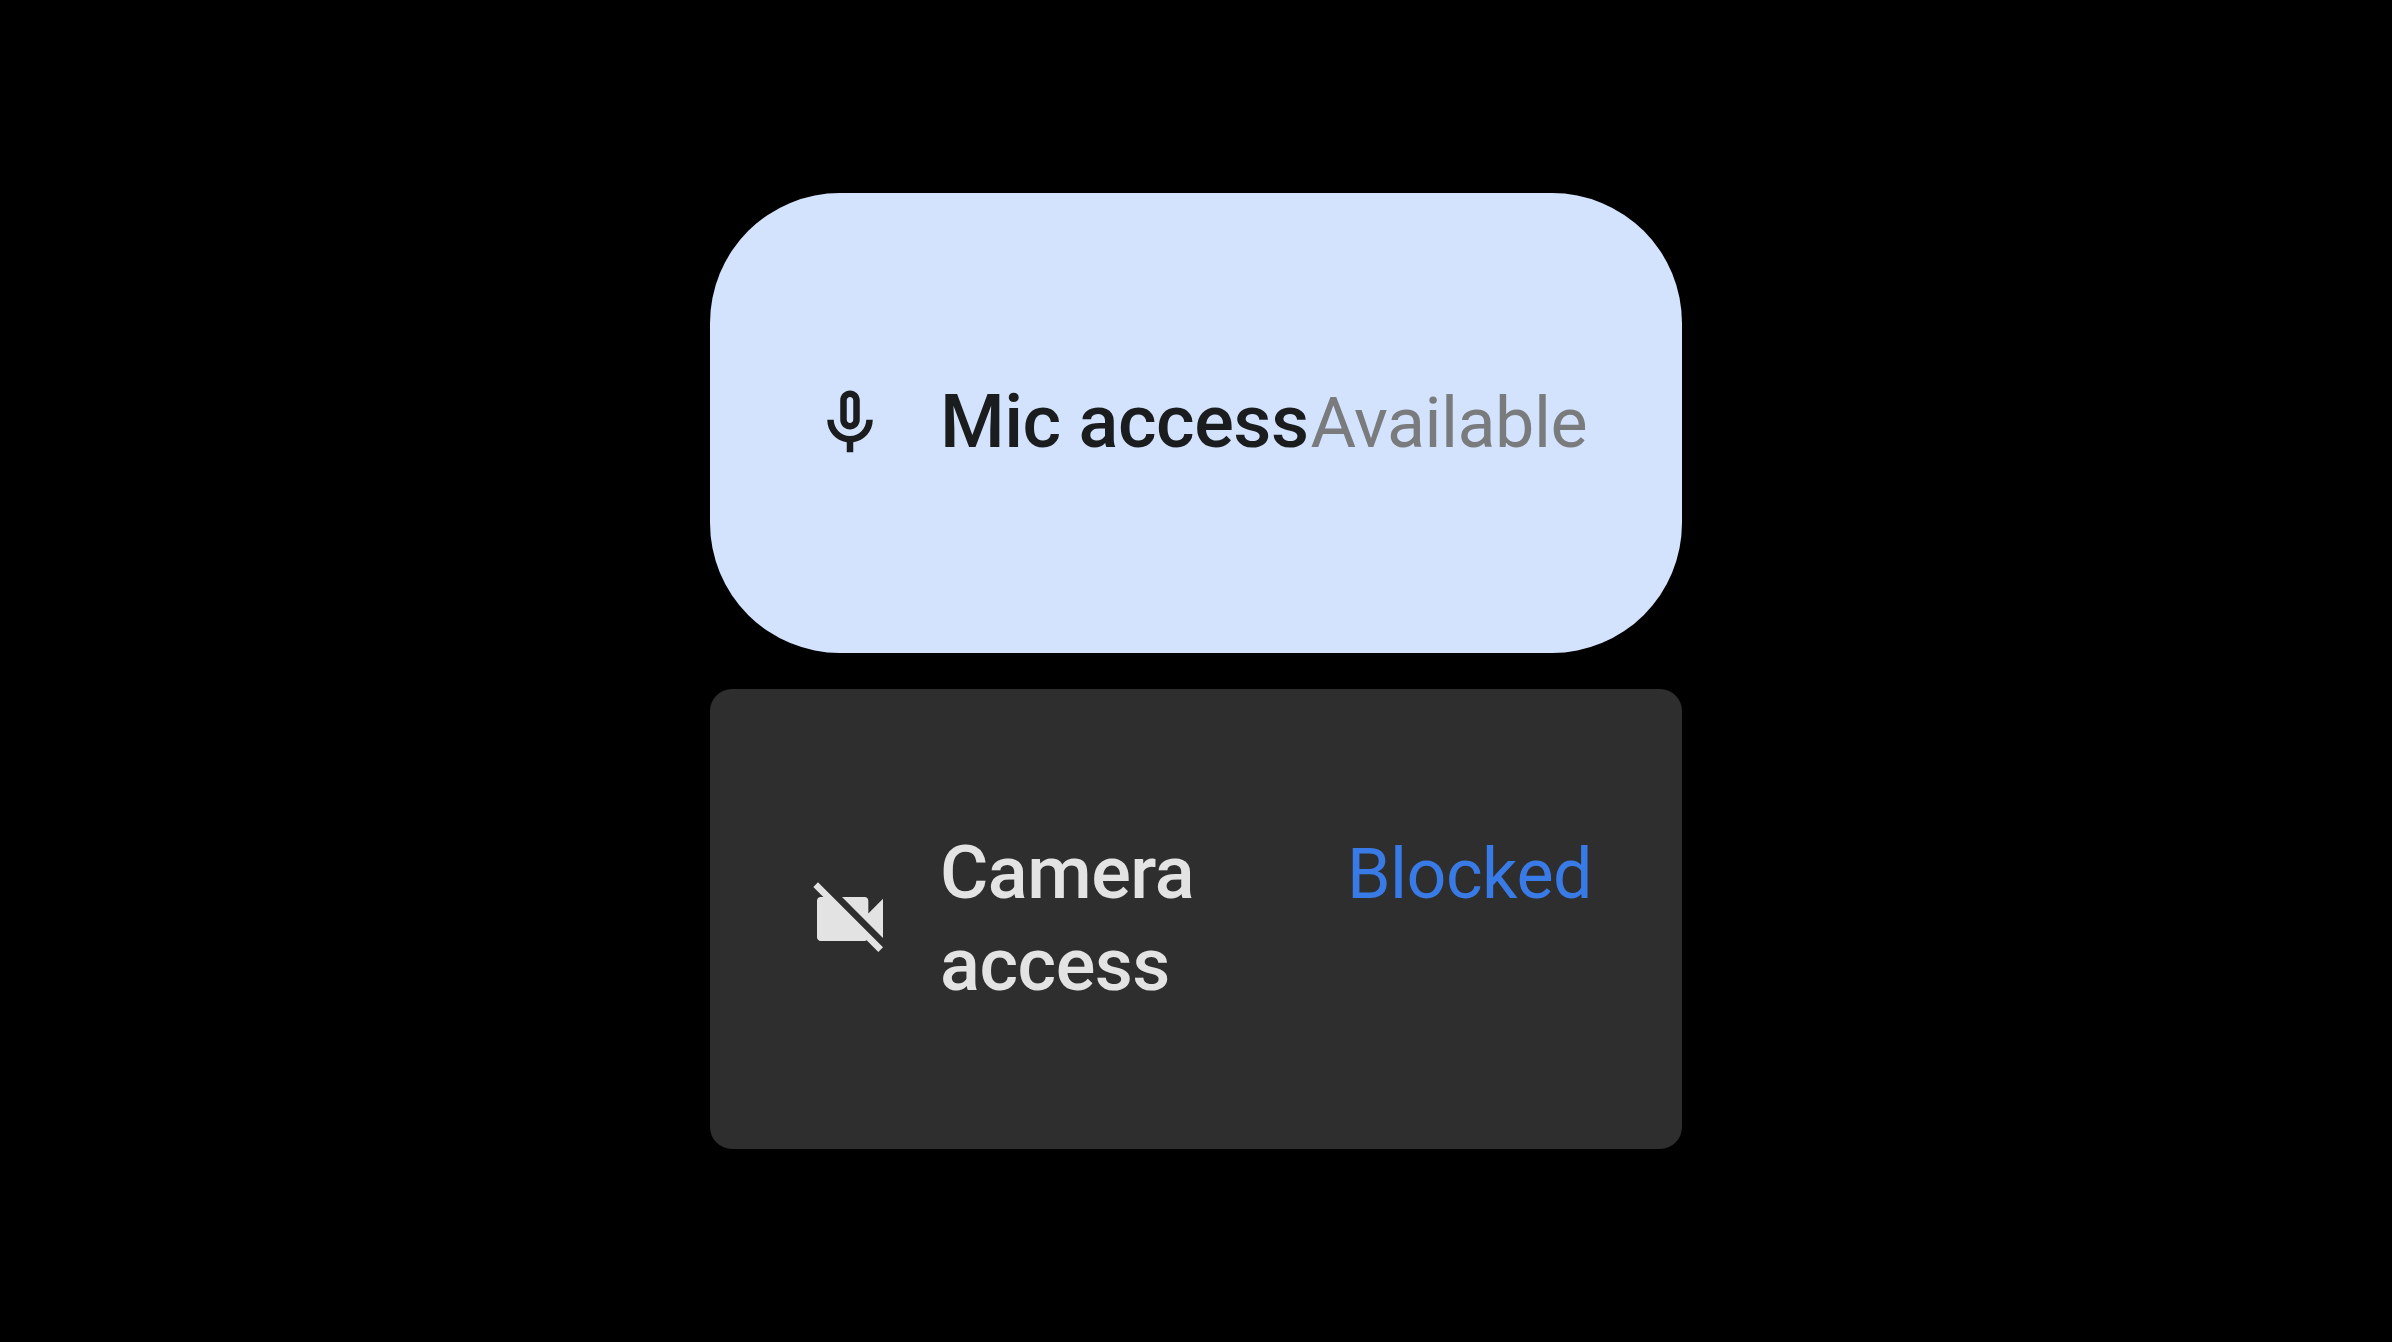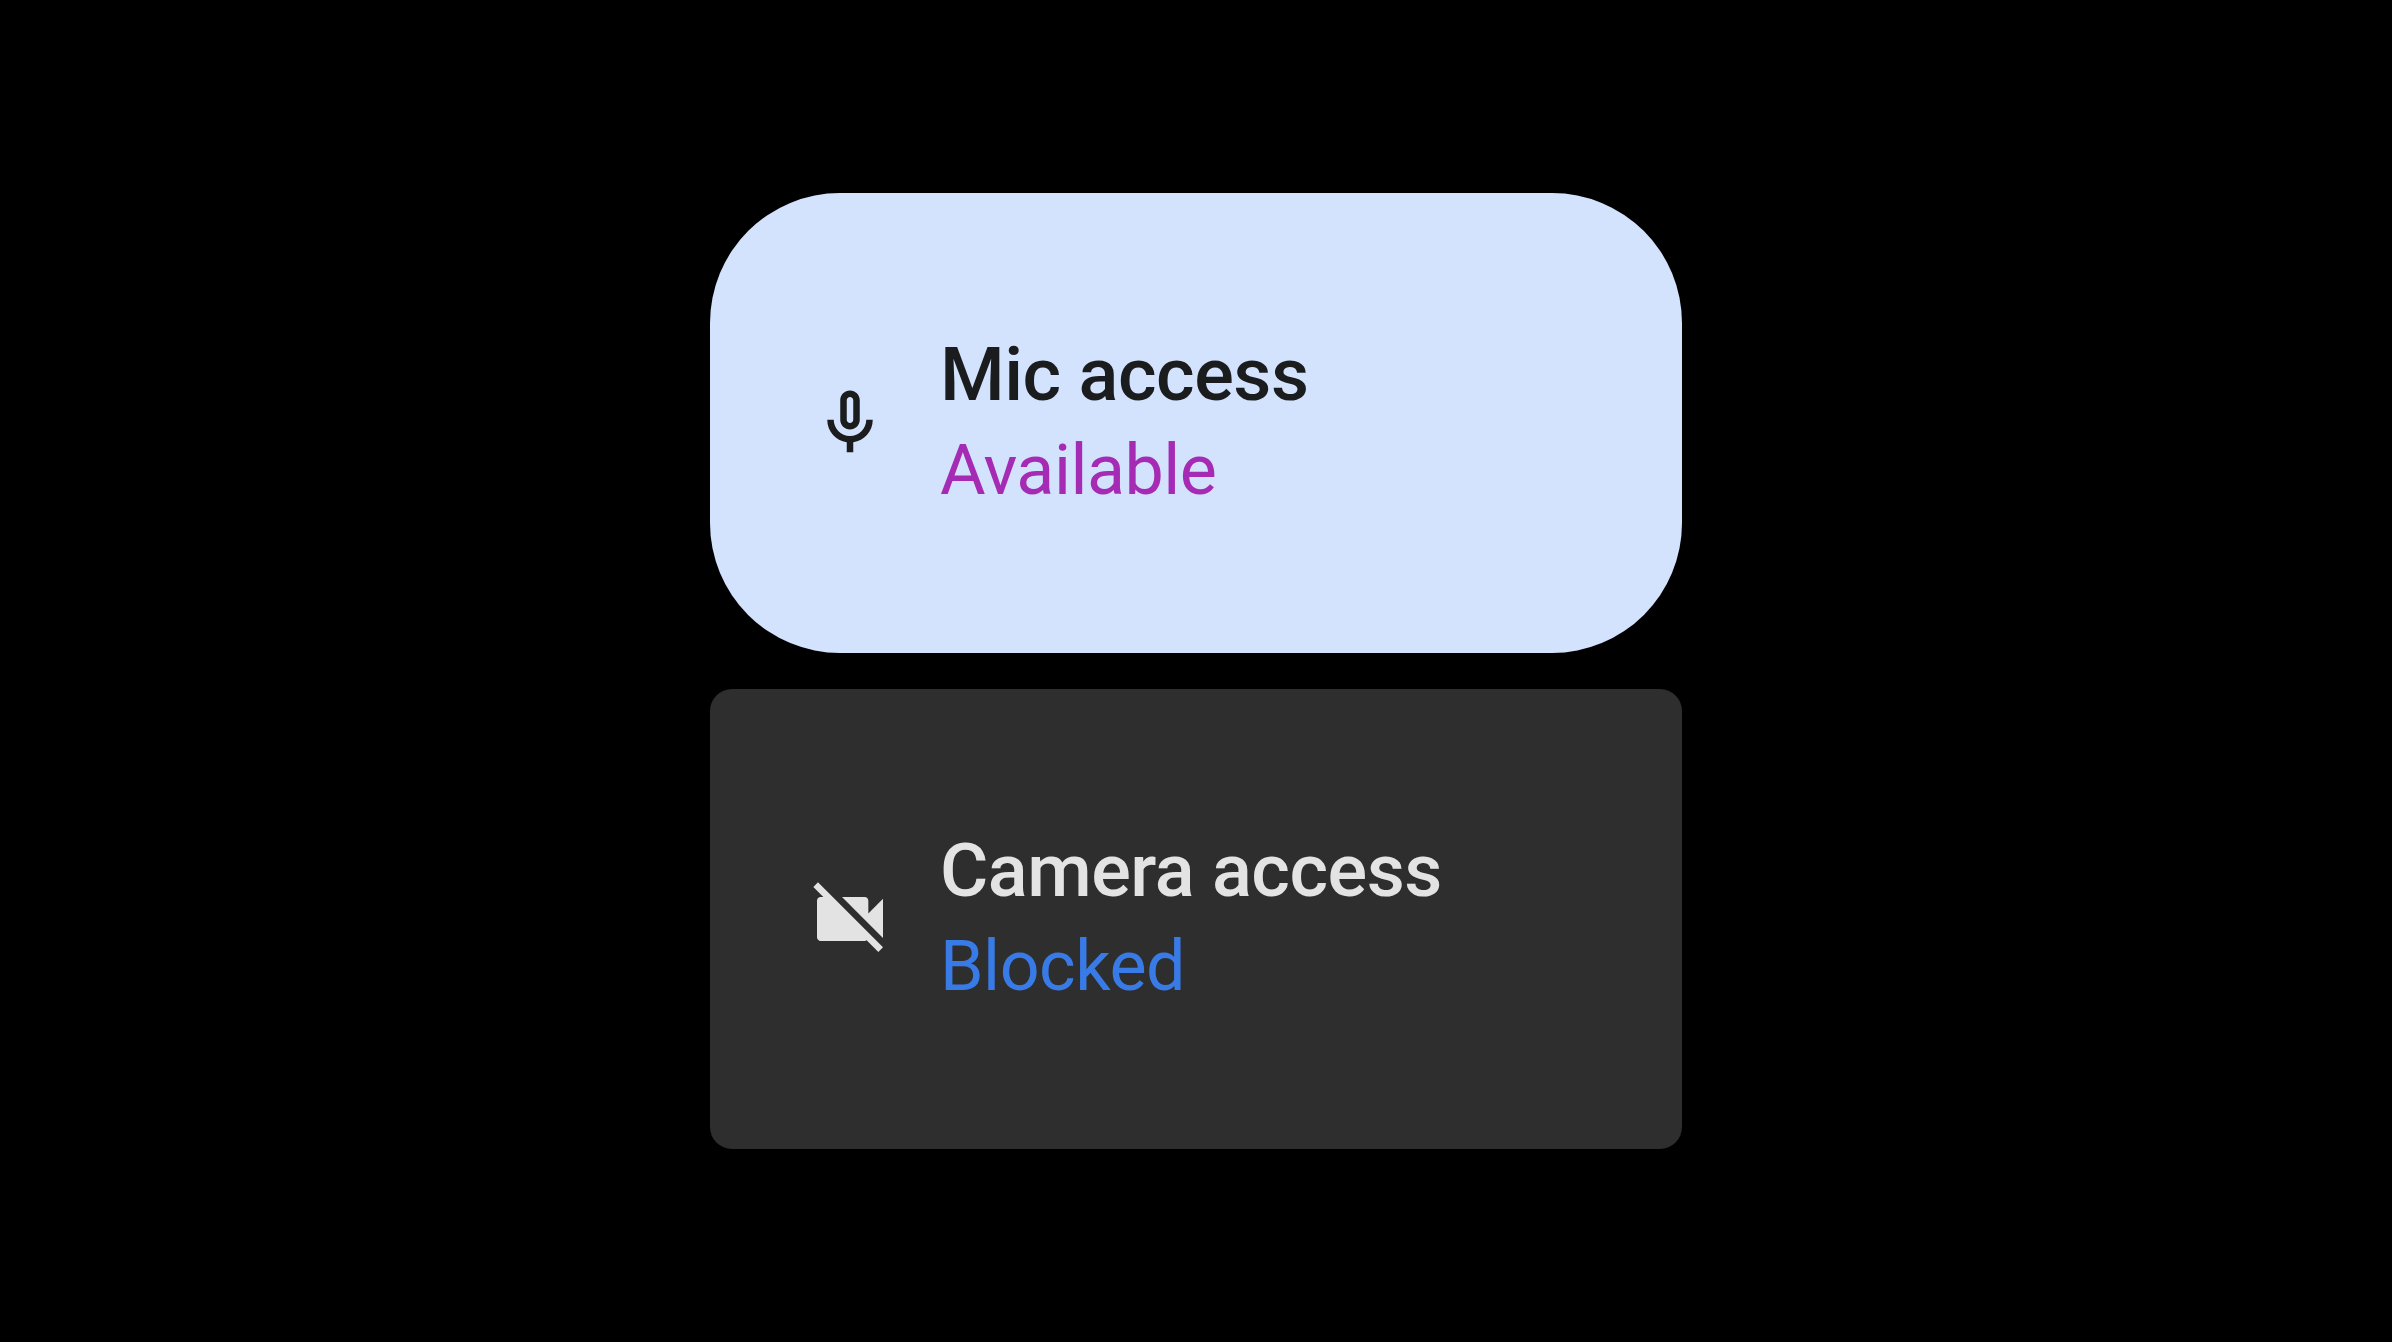--- a/index.html
+++ b/index.html
@@ -56,21 +56,20 @@
     .tile-available .icon-wrapper svg {
       fill: #1a1c1e;
     }
     
     .tile-blocked .icon-wrapper svg {
       fill: #e3e3e3;
     }
     
     .text-content {
       display: flex;
-      flex-direction: column;
       gap: 2px;
     }
     
     .title {
       font-size: 74px;
       font-weight: 500;
       line-height: 1.25;
       letter-spacing: -0.5px;
     }
     
@@ -79,21 +78,21 @@
       font-weight: 400;
       line-height: 1.35;
       letter-spacing: -0.5px;
     }
     
     .tile-available .title {
       color: #1a1c1e;
     }
     
     .tile-available .subtitle {
-      color: #a21caf;
+      color: #737373;
       opacity: 0.92;
     }
     
     .tile-blocked .title {
       color: #e3e3e3;
     }
     
     .tile-blocked .subtitle {
       color: #3b82f6;
       opacity: 0.92;

